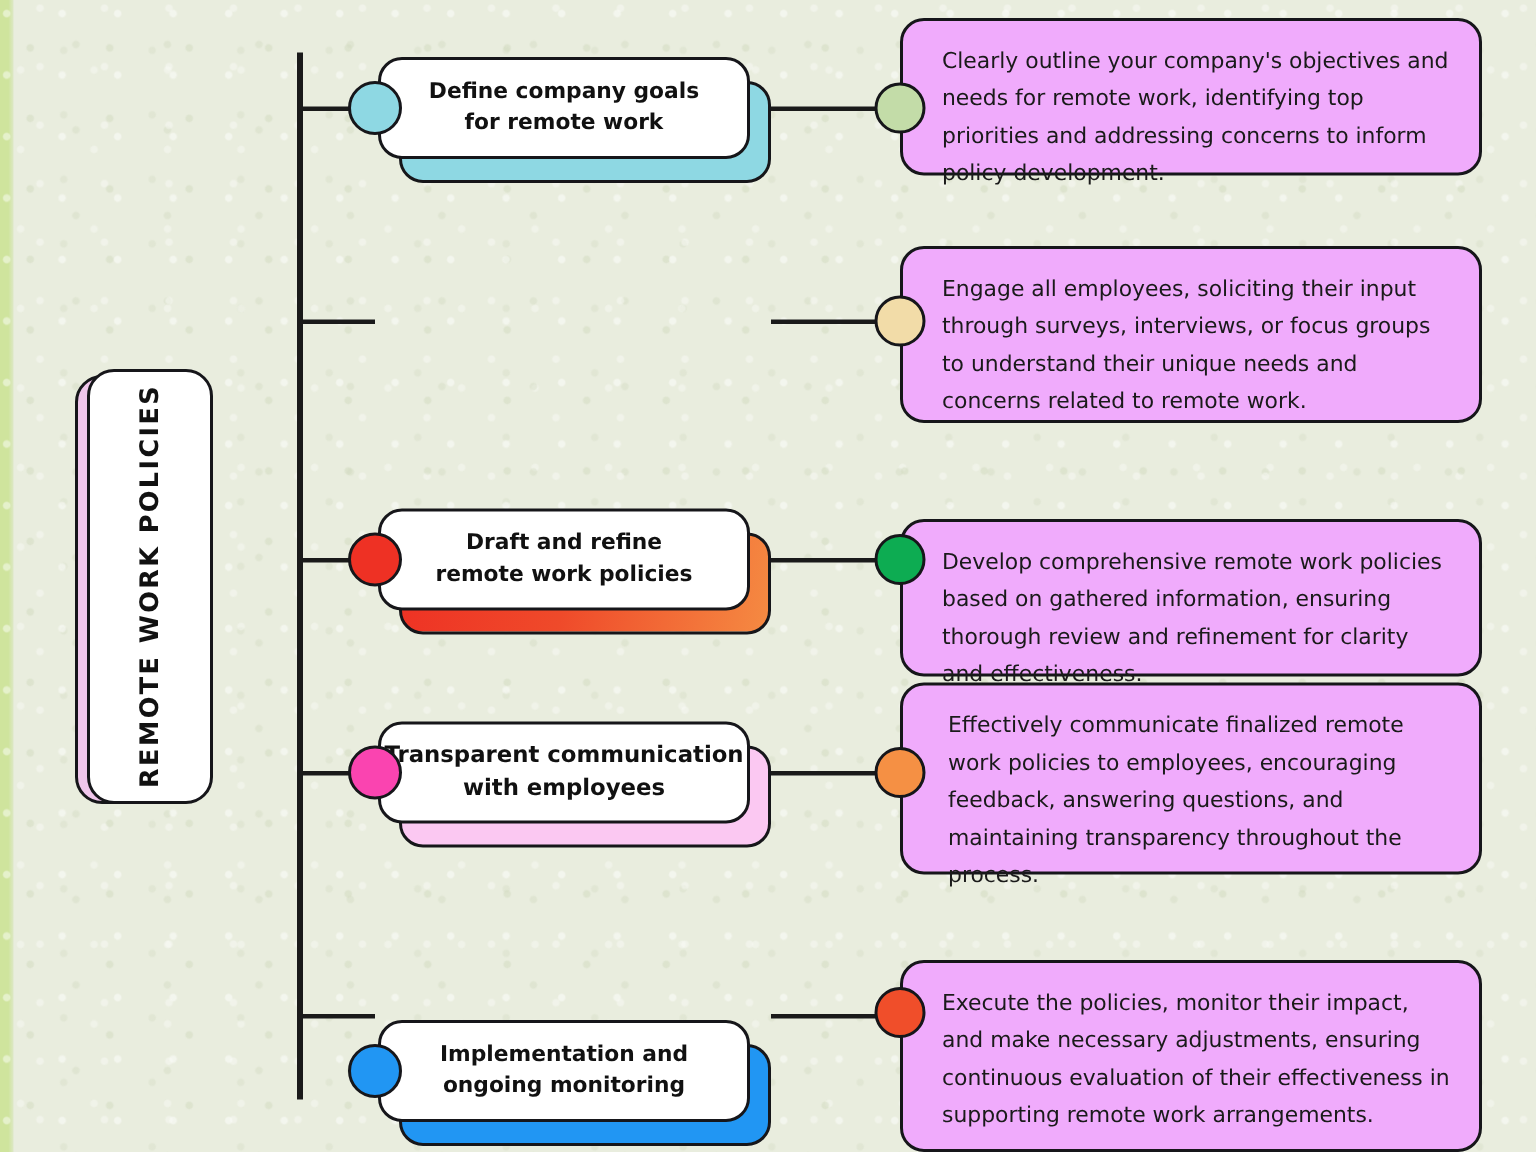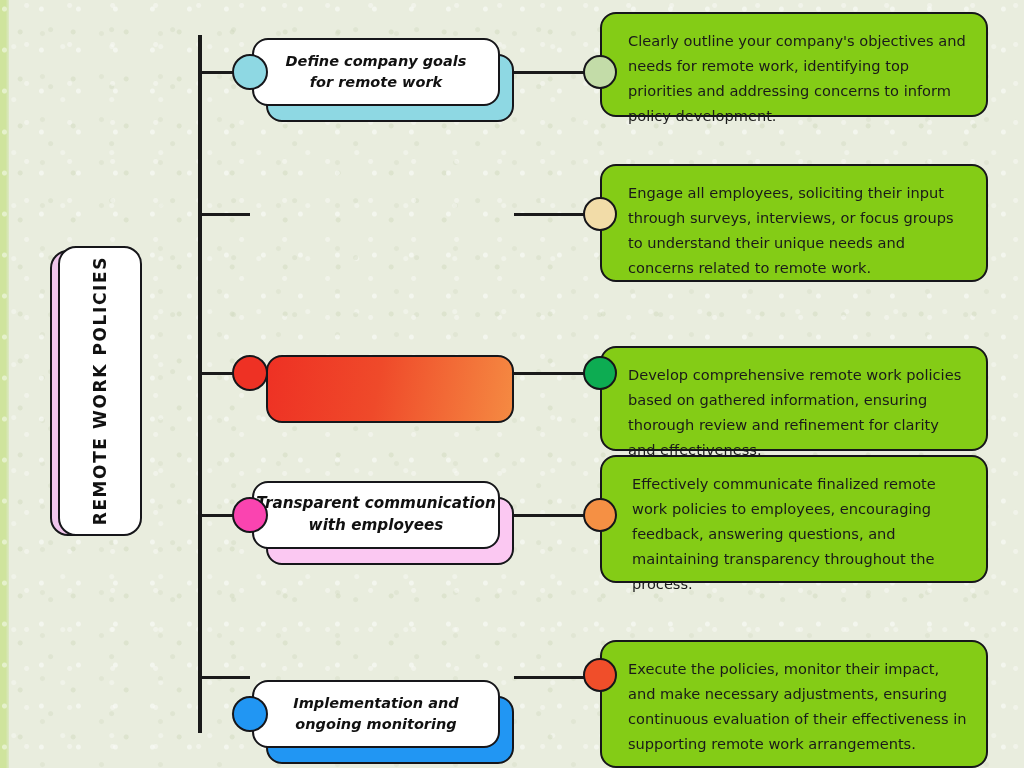--- a/index.html
+++ b/index.html
@@ -145,21 +145,20 @@
     justify-content: center;
     text-align: center;
   }
   .topic-label {
     font-family: "DejaVu Sans", sans-serif;
     font-weight: 700;
     font-size: 14.5px;
     line-height: 1.42;
     color: #111111;
     white-space: pre-line;
-    font-style: italic;
   }
   .topic.wide .topic-label {
     font-size: 15.2px;
     width: 268px;
   }
   .topic-dot {
     position: absolute;
     left: -20px;
     top: 16px;
     width: 36px;
@@ -168,21 +167,21 @@
     border: 2.5px solid #16161a;
     box-sizing: border-box;
     z-index: 3;
   }
 
   
   .desc {
     position: absolute;
     left: 600px;
     width: 388px;
-    background: #84cc16;
+    background: #f0abfc;
     border: 2.5px solid #16161a;
     border-radius: 16px;
     box-sizing: border-box;
     padding: 14px 16px 14px 26px;
   }
   .desc-text {
     font-family: "DejaVu Sans", sans-serif;
     font-size: 14.6px;
     line-height: 1.72;
     color: #1a1a1a;
@@ -230,20 +229,24 @@
     <div class="topic-main">
       <span class="topic-label">Define company goals
 for remote work</span>
     </div>
     <div class="topic-dot" style="background:#8ed8e3;"></div>
   </div>
 
 
   <div class="topic" style="top:339px;">
     <div class="topic-shadow" style="background:linear-gradient(100deg,#ee3124 0%,#ef4a2a 45%,#f58a42 100%);"></div>
+    <div class="topic-main">
+      <span class="topic-label">Draft and refine
+remote work policies</span>
+    </div>
     <div class="topic-dot" style="background:#ee3124;"></div>
   </div>
 
   <div class="topic wide" style="top:481px;">
     <div class="topic-shadow" style="background:#fbc8f2;"></div>
     <div class="topic-main">
       <span class="topic-label">Transparent communication
 with employees</span>
     </div>
     <div class="topic-dot" style="background:#fa44b0;"></div>

